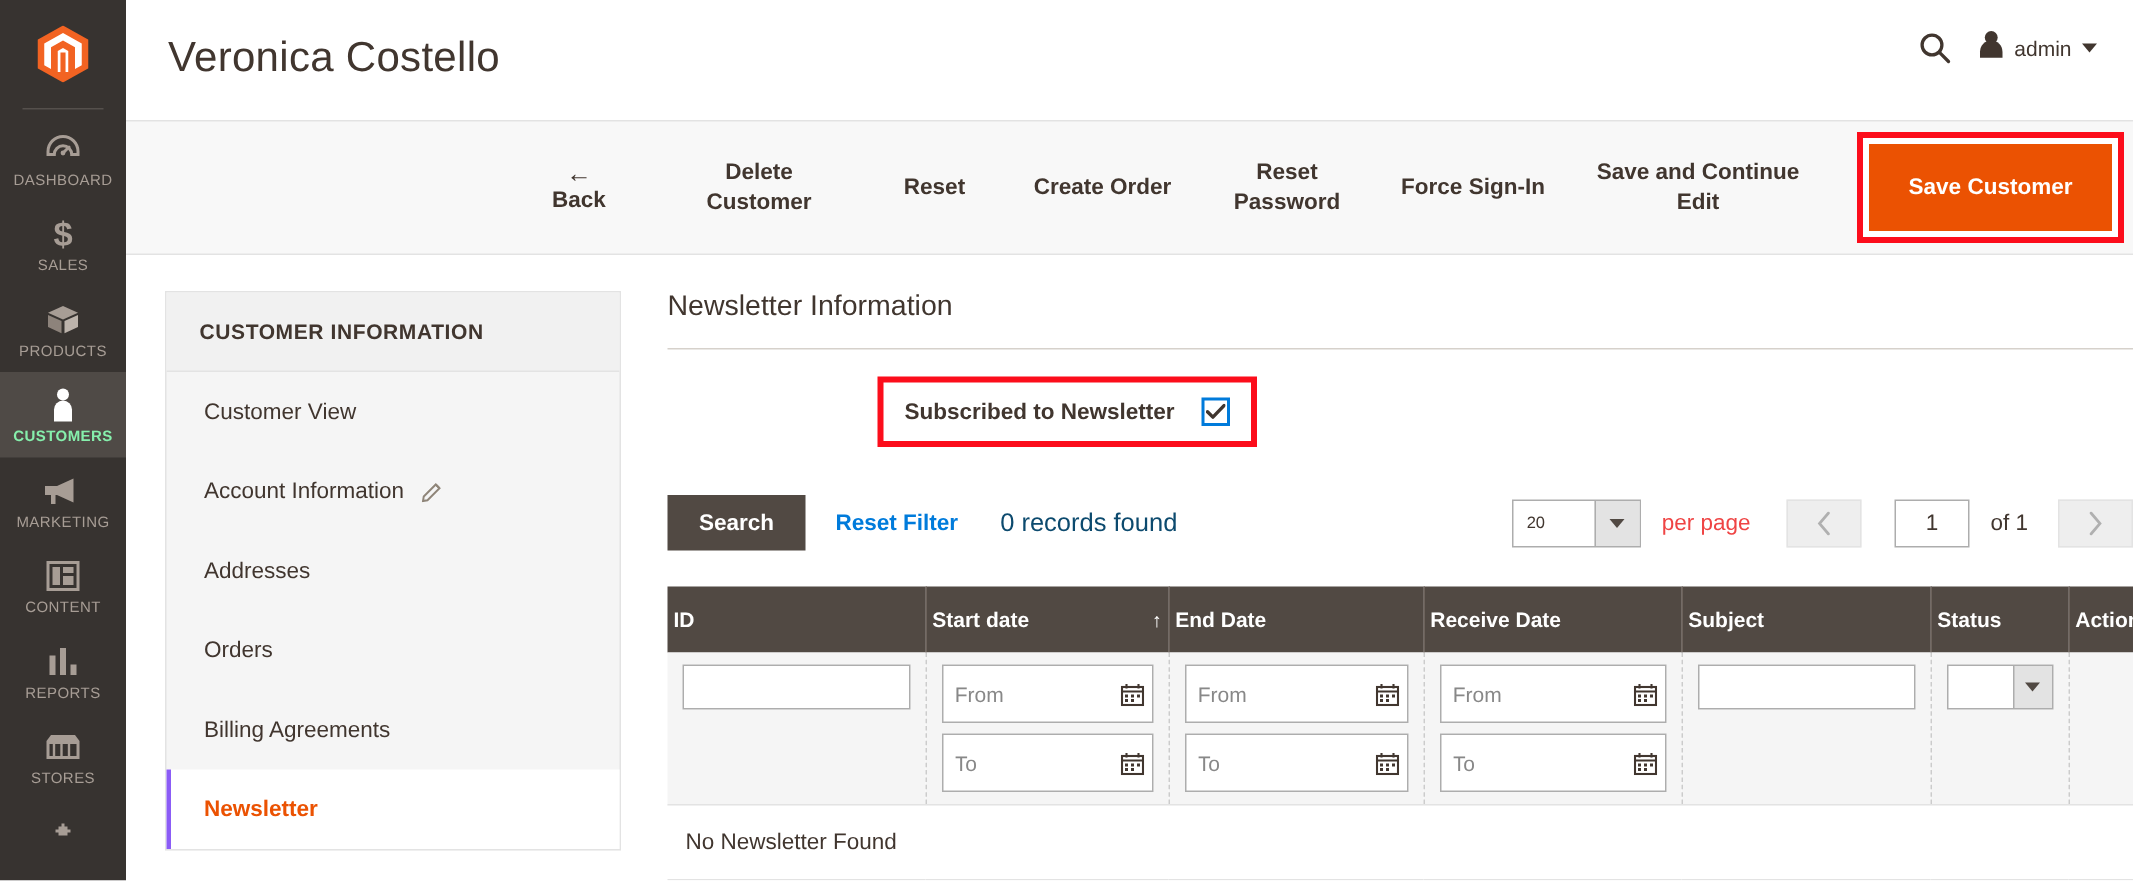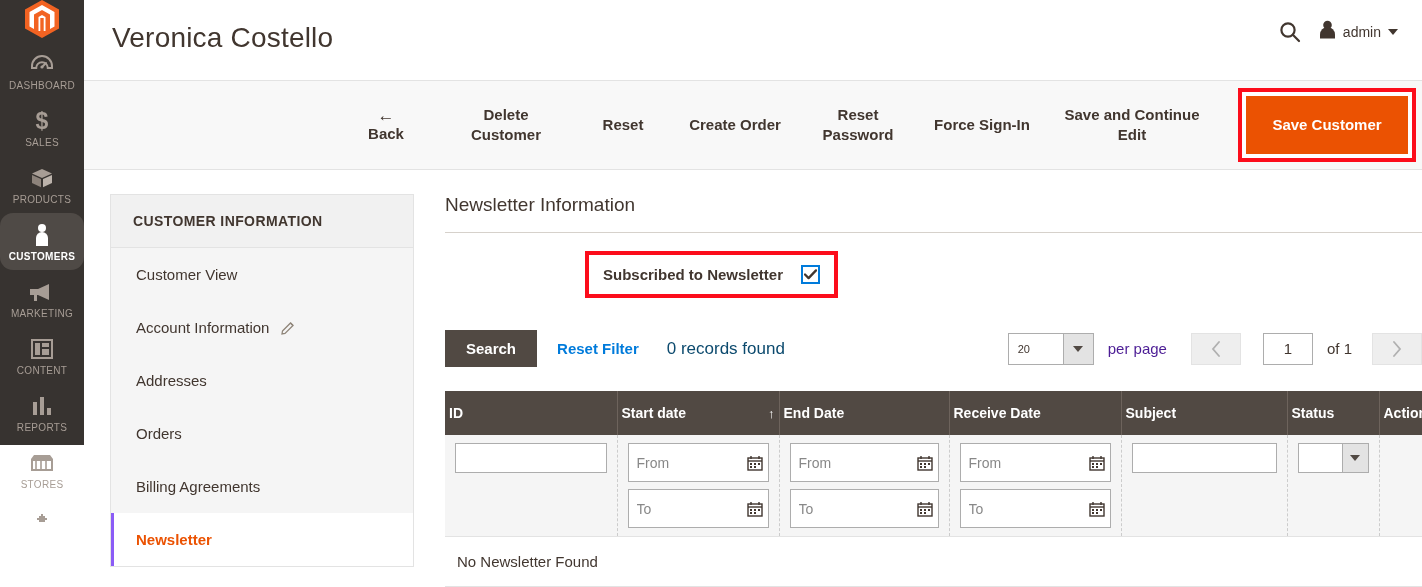--- a/index.html
+++ b/index.html
@@ -5,40 +5,40 @@
   * { box-sizing: border-box; margin: 0; padding: 0; }
   html, body {
     width: 1422px; height: 587px;
     font-family: "Liberation Sans", sans-serif;
     background: #ffffff; overflow: hidden;
   }
   body { display: flex; }
 
   
   #admin-nav {
-    width: 84px; height: 445px; flex: 0 0 84px;
+    width: 84px; height: 587px; flex: 0 0 84px;
     background: #373330; color: #a79d95;
     display: flex; flex-direction: column; align-items: center;
   }
   #admin-logo {
     height: 72px; width: 100%;
     display: flex; align-items: center; justify-content: center;
   }
   .logo-hex {
     width: 34px; height: 38px;
   }
   .nav-divider {
     width: 54px; height: 1px; background: #55504c; margin-bottom: 4px;
   }
   .nav-item {
     width: 84px; padding: 9px 2px 8px;
     display: flex; flex-direction: column; align-items: center;
     cursor: pointer; text-decoration: none; color: #a79d95;
   }
-  .nav-item.active { background: #4f4a46; color: #ffffff; border-radius: 13px; }
+  .nav-item.active { background: #4f4a46; color: #86efac; }
   .nav-icon { height: 26px; display:flex; align-items:center; justify-content:center; }
   .nav-icon svg { display:block; }
   .nav-label {
     font-size: 10px; letter-spacing: .3px; margin-top: 3px;
     text-transform: uppercase; font-weight: 400; white-space: nowrap;
   }
   .nav-item.active .nav-label { font-weight: 700; }
 
   
   #content-area {
@@ -178,21 +178,21 @@
     font-size: 11px; color: #41362f;
   }
   .select-arrow {
     width: 30px; background: #e3e3e3; border-left: 1px solid #adadad;
     display: flex; align-items: center; justify-content: center;
   }
   .tri-down {
     width: 0; height: 0; border-left: 5px solid transparent;
     border-right: 5px solid transparent; border-top: 6px solid #514943;
   }
-  #per-page-label { font-size: 15px; color: #4c1d95; margin-left: 14px; }
+  #per-page-label { font-size: 15px; color: #ef4444; margin-left: 14px; }
   .pager-arrow {
     width: 50px; height: 32px; background: #eeeeee; border: 1px solid #e3e3e3;
     display: flex; align-items: center; justify-content: center;
     cursor: pointer; color: #b0b0b0; font-size: 17px;
   }
   #pager-prev { margin-left: 24px; }
   #page-number-input {
     width: 50px; height: 32px; border: 1px solid #adadad;
     margin-left: 22px; font-family: inherit; font-size: 15px;
     text-align: center; color: #41362f; background:#fff;

